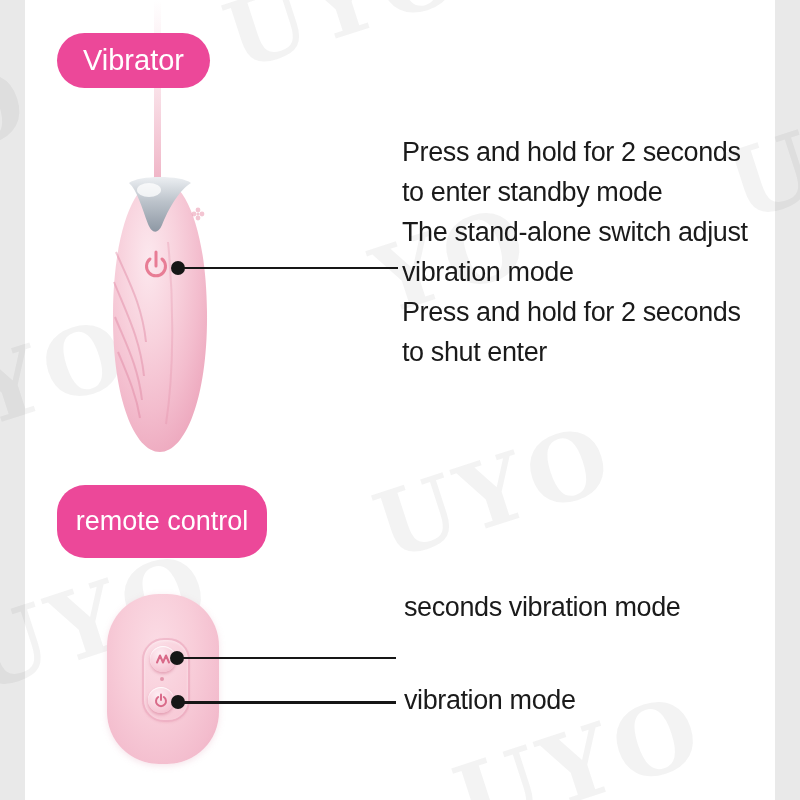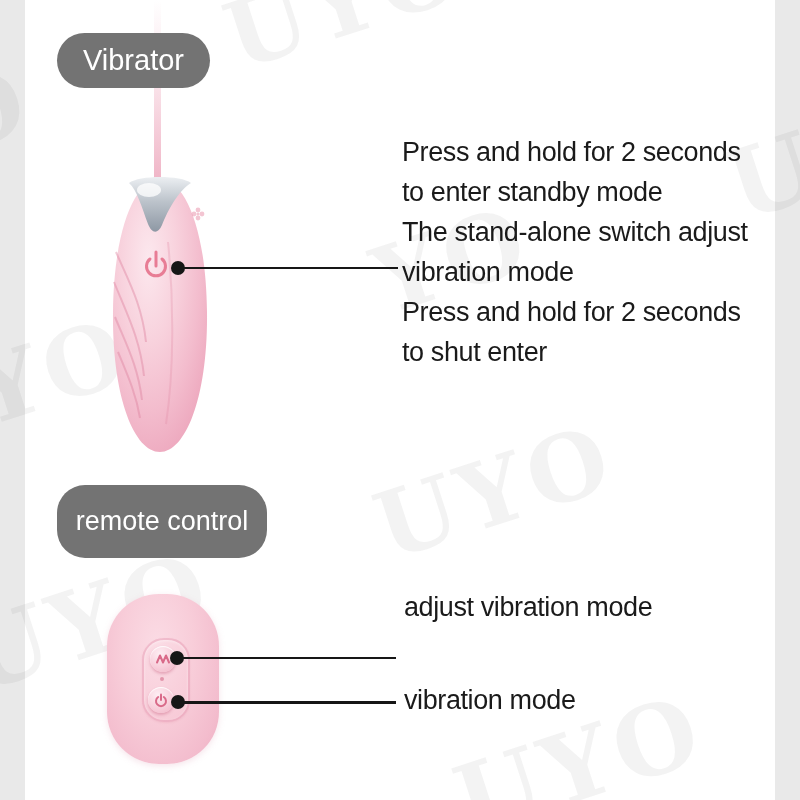--- a/index.html
+++ b/index.html
@@ -25,21 +25,21 @@
   .wm2{left:-14px;top:110px;font-size:92px;}
   .wm3{left:52px;top:372px;font-size:92px;}
   .wm4{left:452px;top:260px;font-size:92px;}
   .wm5{left:495px;top:492px;font-size:92px;}
   .wm6{left:88px;top:622px;font-size:96px;}
   .wm7{left:580px;top:765px;font-size:96px;}
   .wm8{left:852px;top:150px;font-size:96px;}
 
   
   .pill{
-    position:absolute;z-index:3;background:#737373;color:#ffffff;
+    position:absolute;z-index:3;background:#ec4899;color:#ffffff;
     border-radius:28px;display:flex;align-items:center;justify-content:center;
   }
   .pill.vib{left:57px;top:33px;width:153px;height:55px;font-size:29px;}
   .pill.rem{left:57px;top:485px;width:210px;height:73px;font-size:27px;}
 
   
   .cord{
     position:absolute;z-index:2;left:154px;top:0;width:7px;height:190px;border-radius:4px;
     background:linear-gradient(to bottom, rgba(246,216,226,0), rgba(244,198,212,0.5) 45%, rgba(238,172,192,0.95));
   }
@@ -173,17 +173,17 @@
     </div>
   </div>
 </div>
 
 <div class="pdot d2"></div>
 <div class="pline l2"></div>
 <div class="pdot d3"></div>
 <div class="pline l3"></div>
 
 <div class="txt t2">
-  <div class="line">adjust vibration mode</div>
+  <div class="line">seconds vibration mode</div>
 </div>
 <div class="txt t3">
   <div class="line">vibration mode</div>
 </div>
 
 </body></html>

